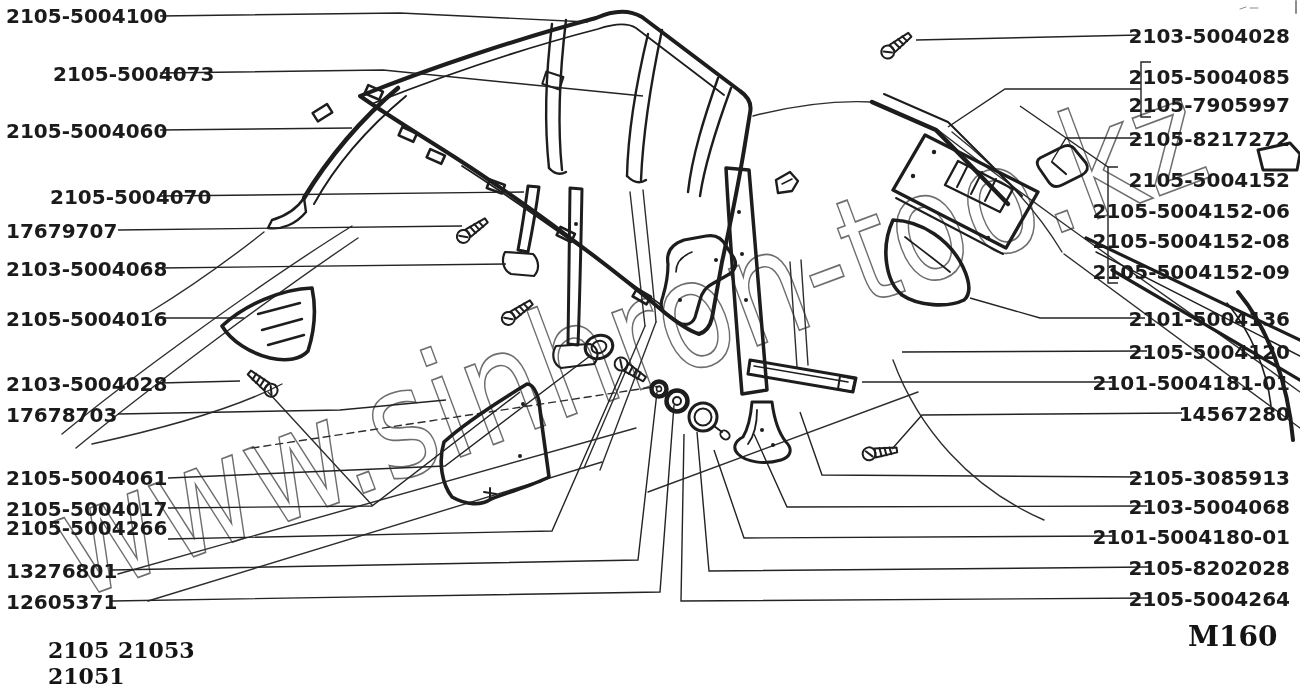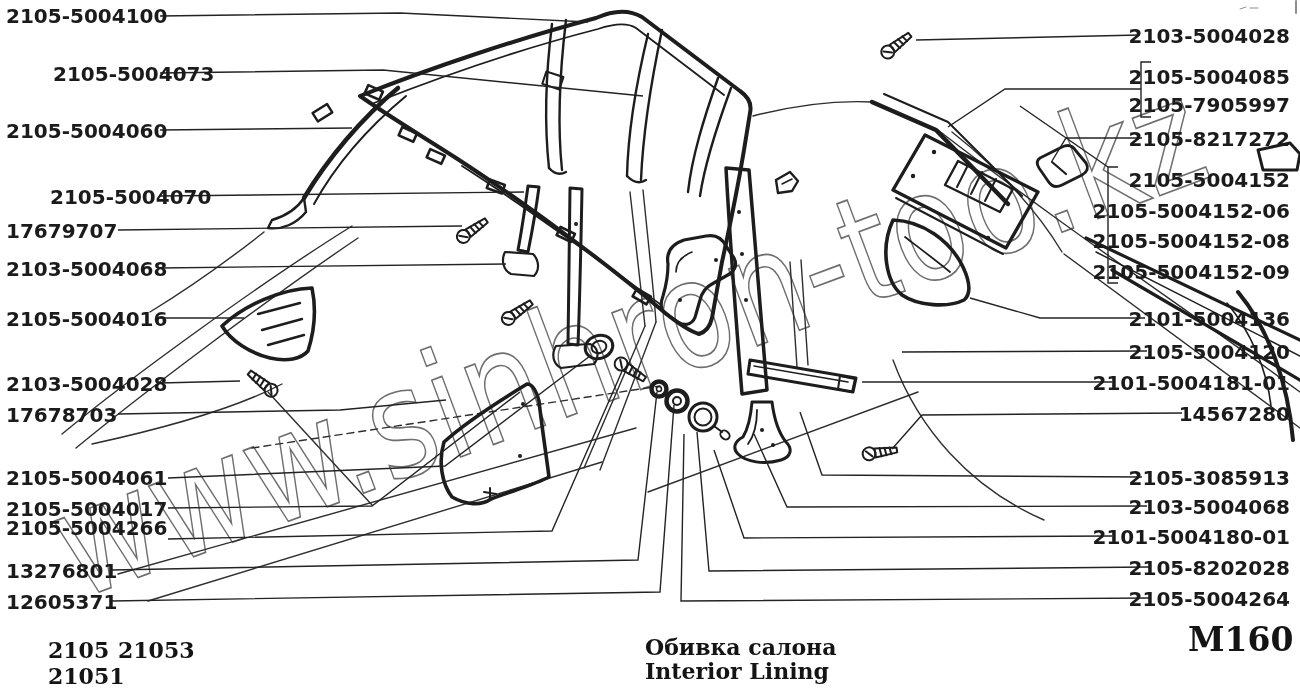--- a/index.html
+++ b/index.html
@@ -10,21 +10,21 @@
   .wf{fill:none;stroke:#2e2e2e;stroke-width:1.4;stroke-linecap:round;}
   .dot{fill:#1d1d1d;stroke:none;}
   #leaders polyline,#leaders path{fill:none;stroke:#232323;stroke-width:1.4;}
   #watermark text{font-family:"DejaVu Sans",sans-serif;font-size:150px;letter-spacing:2px;
         fill:none;stroke:#4a4a4a;stroke-width:1.7;opacity:.8;}
   .callout{position:absolute;font:700 20px "DejaVu Sans",sans-serif;color:#1b1b1b;
         white-space:nowrap;transform:translateY(-50%);}
   .callout.left{left:6px;}
   .callout.right{right:10px;}
   .serifbold{position:absolute;font:700 22px "DejaVu Serif",serif;color:#141414;white-space:nowrap;}
-  .code{font-size:33px;}
+  .code{font-size:28px;}
 </style>
 </head>
 <body>
 
 <div class="page">
 
   <svg width="1300" height="699" viewBox="0 0 1300 699">
 
     <defs>
       <g id="screw-shape">
@@ -279,16 +279,14 @@
       <div class="callout right" style="top: 478px;">2105-3085913</div>
       <div class="callout right" style="top: 507px;">2103-5004068</div>
       <div class="callout right" style="top: 537px;">2101-5004180-01</div>
       <div class="callout right" style="top: 568px;">2105-8202028</div>
       <div class="callout right" style="top: 599px;">2105-5004264</div>
     </div>
 
   <div class="serifbold" style="left:48px;top:637px">2105</div>
   <div class="serifbold" style="left:118px;top:637px">21053</div>
   <div class="serifbold" style="left:48px;top:663px">21051</div>
-  <div class="serifbold" style="left:645px;top:634px">Обивка салона</div>
-  <div class="serifbold" style="left:645px;top:658px">Interior Lining</div>
   <div class="serifbold code" style="left:1188px;top:620px">M160</div>
 </div>
 
 </body></html>

